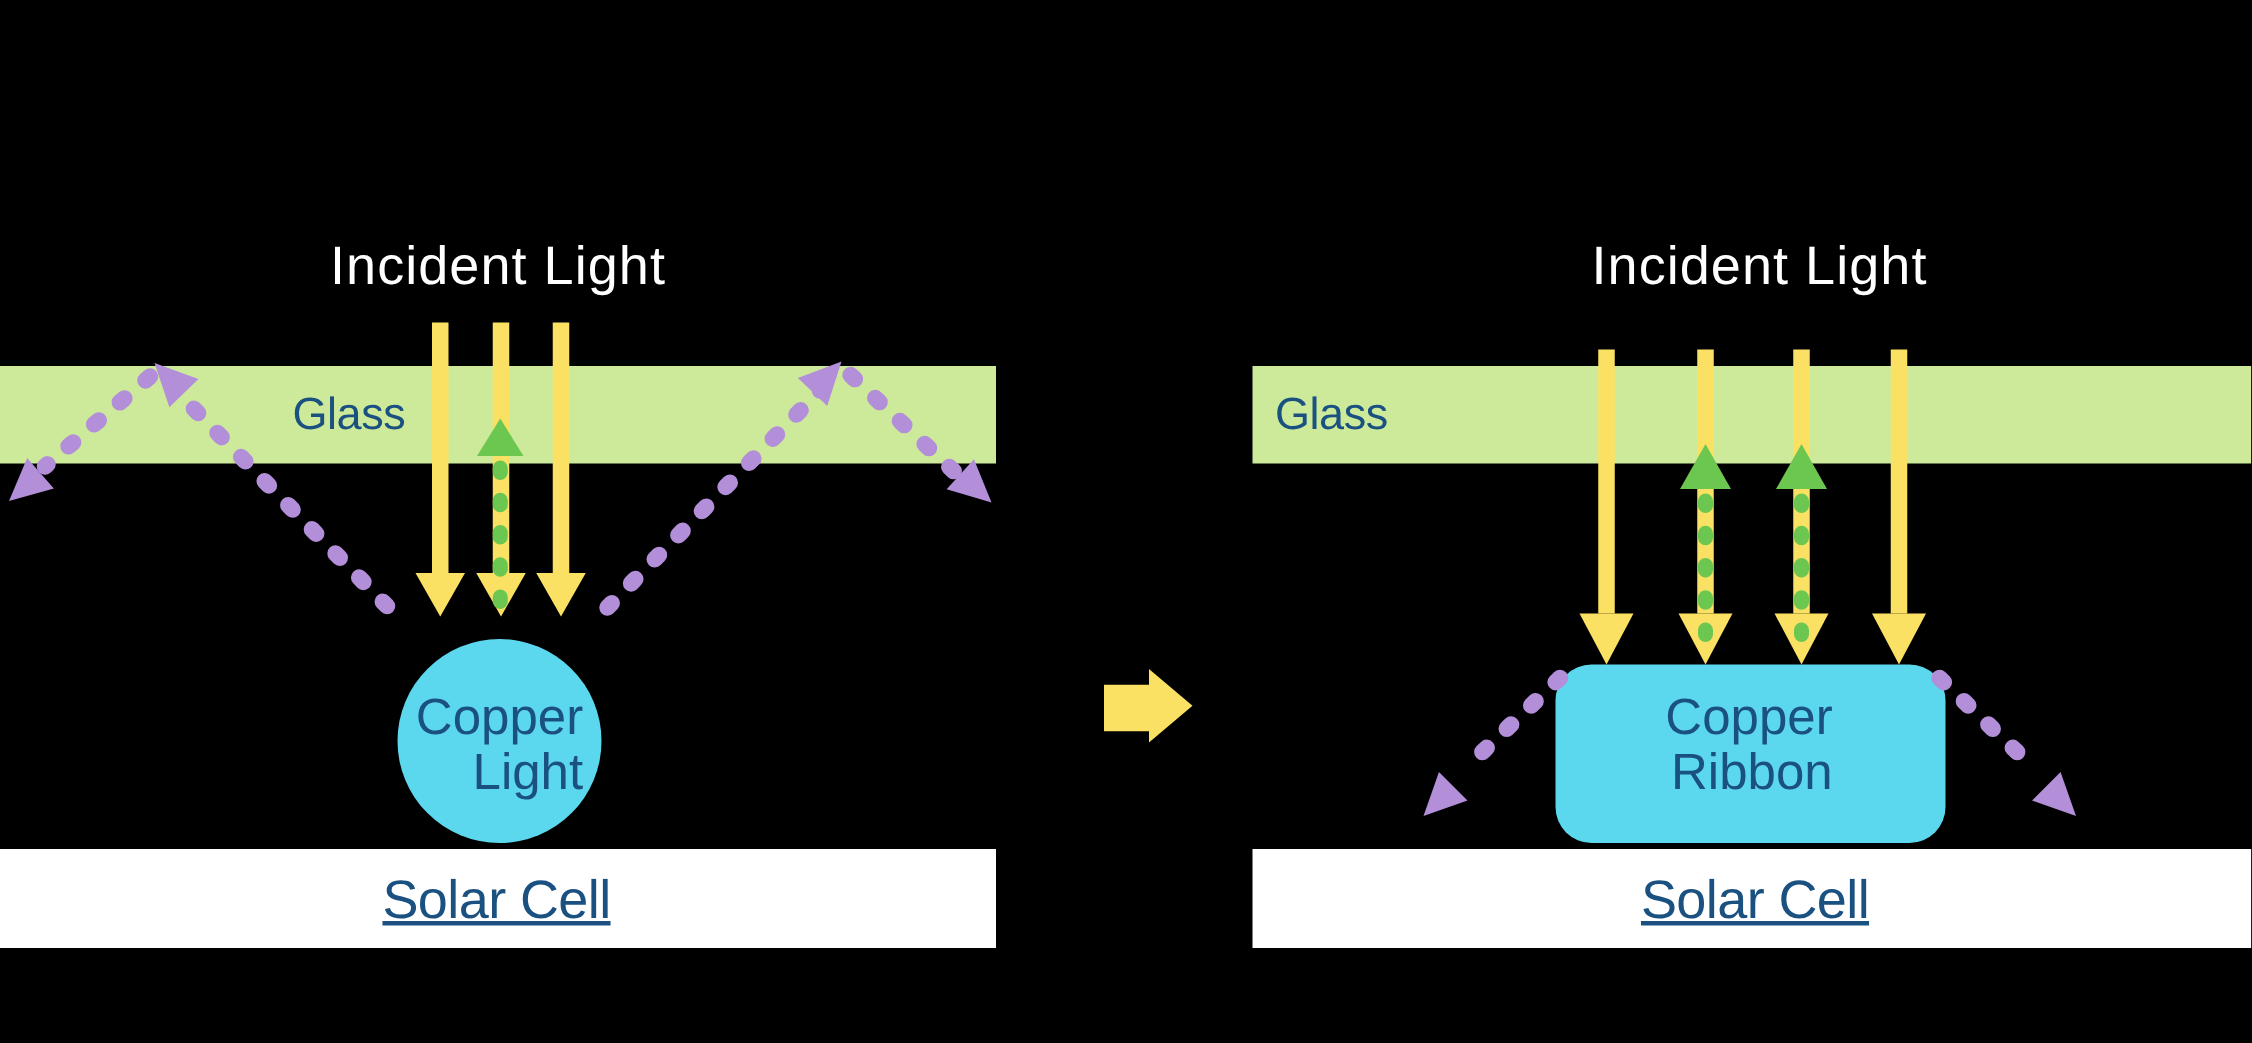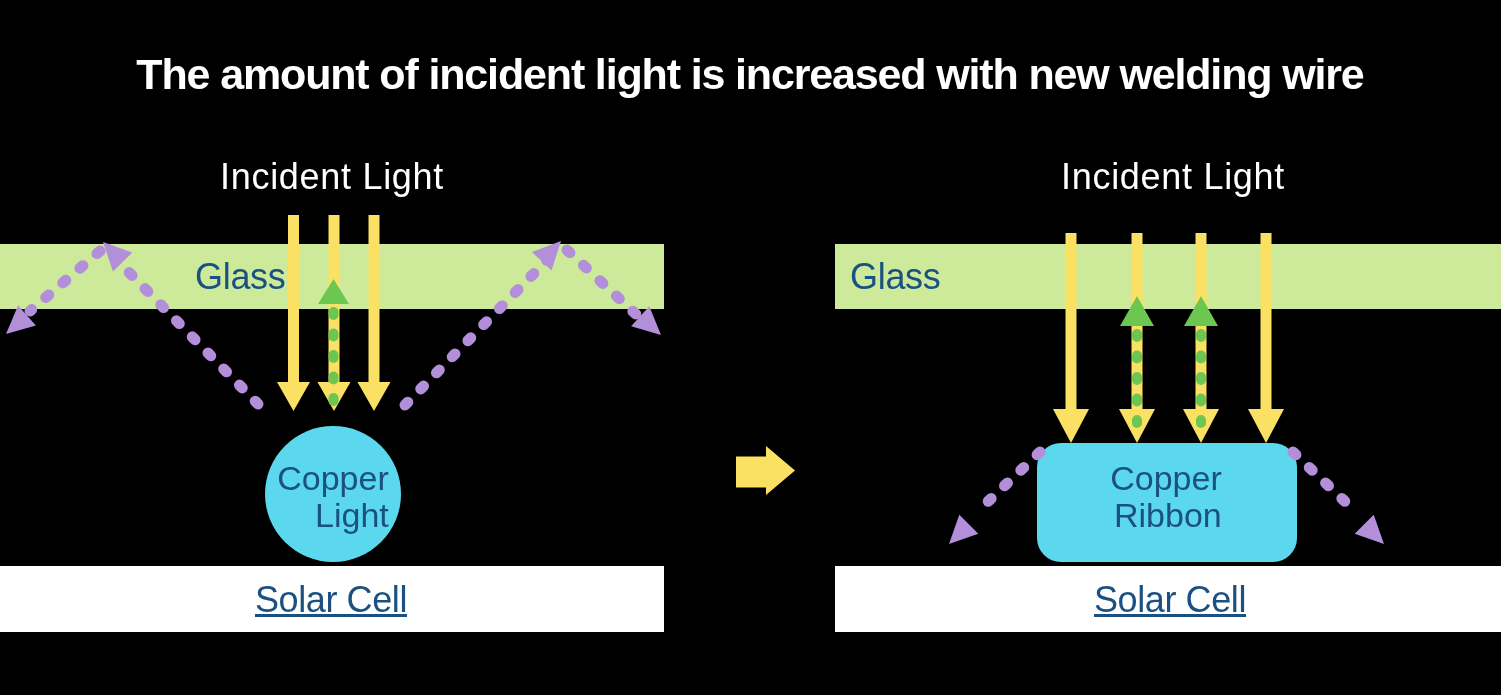--- a/index.html
+++ b/index.html
@@ -61,21 +61,21 @@
     color: var(--text-light);
   }
   .title-text {
     left: 750px; top: 74px;
     font-size: 43px; font-weight: bold; letter-spacing: -1.15px;
   }
   .incident-label { font-size: 36px; letter-spacing: 0.7px; }
   .incident-left  { left: 332px; top: 177px; }
   .incident-right { left: 1173px; top: 177px; }
   .navy { color: var(--label-navy); }
-  .glass-label { font-size: 36px; letter-spacing: -0.3px; transform: translate(0, -50%); }
+  .glass-label { font-size: 30px; letter-spacing: -0.3px; transform: translate(0, -50%); }
   .glass-label-left  { left: 195px; top: 277px; }
   .glass-label-right { left: 850px; top: 277px; }
   .conductor-label {
     font-size: 34px; line-height: 37px; text-align: right;
   }
   .wire-label   { left: 333px;  top: 497px; }
   .ribbon-label { left: 1166px; top: 497px; }
   .solar-label { font-size: 36px; letter-spacing: -0.4px; text-decoration: underline; }
   .solar-label-left  { left: 331px;  top: 600px; }
   .solar-label-right { left: 1170px; top: 600px; }
@@ -140,21 +140,20 @@
     </g>
 
     <g>
       <line class="purple-dash" x1="1040" y1="452" x2="976" y2="513"></line>
       <polygon class="purple-fill" points="949,544 959.3,514.7 978.3,533.7"></polygon>
       <line class="purple-dash" x1="1293" y1="452" x2="1357" y2="513"></line>
       <polygon class="purple-fill" points="1384,544 1373.7,514.7 1354.7,533.7"></polygon>
     </g>
   </svg>
 
-  <div class="label title-text">The amount of incident light is increased with new welding wire</div>
 
   <div class="label incident-label incident-left">Incident Light</div>
   <div class="label incident-label incident-right">Incident Light</div>
 
   <div class="label navy glass-label glass-label-left">Glass</div>
   <div class="label navy glass-label glass-label-right">Glass</div>
 
   <div class="label navy conductor-label wire-label">
     <div>Copper</div>
     <div>Light</div>

